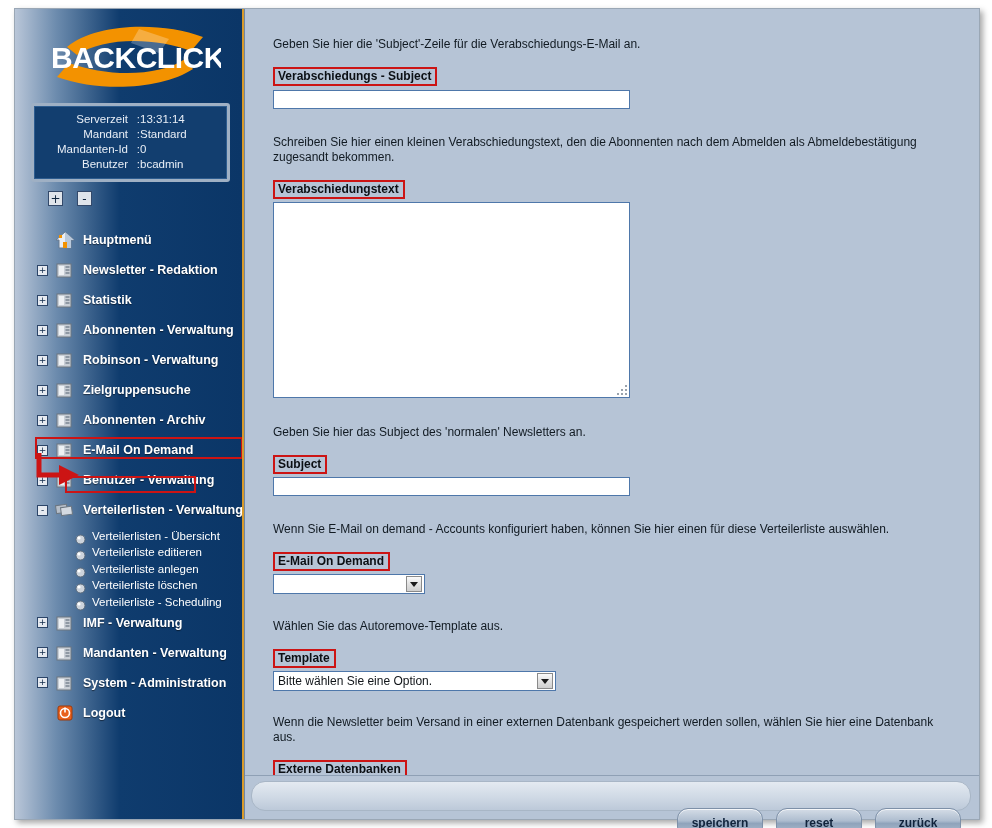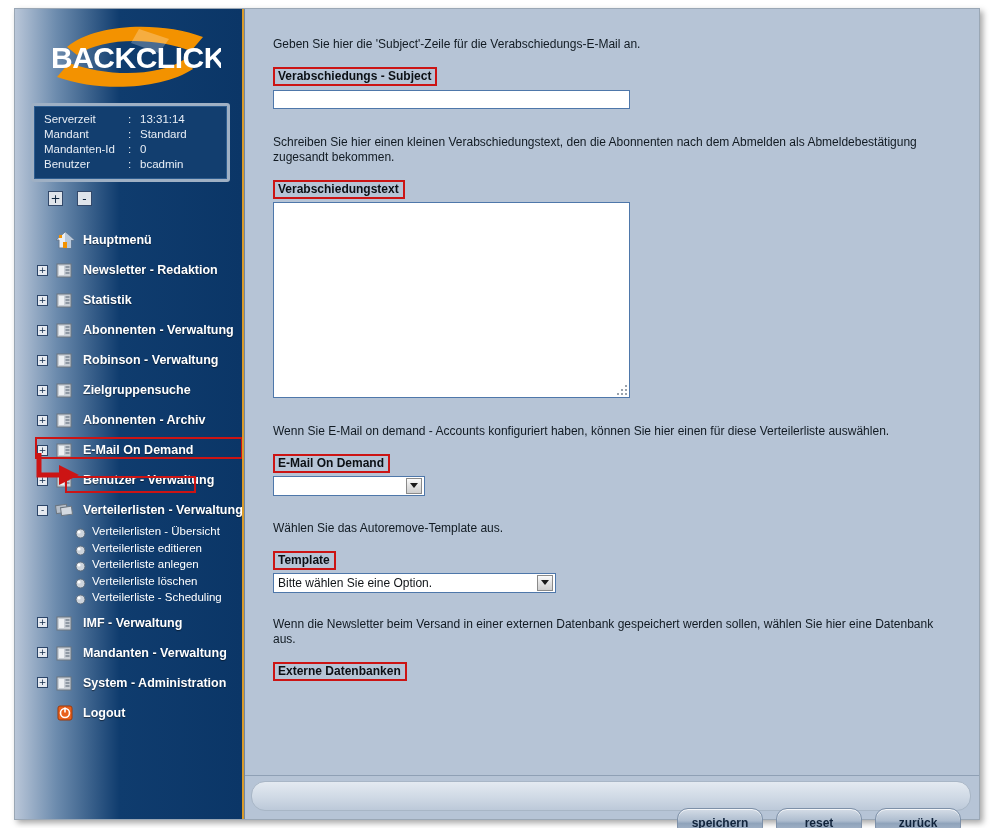--- a/index.html
+++ b/index.html
@@ -40,20 +40,21 @@
   #logo-svg { position: absolute; left: 28px; top: 4px; }
 
   
   #serverbox {
     margin: 4px 12px 0 16px;
     background: #123e6f;
     border: 3px solid #9fb0c4;
     border-radius: 3px;
     padding: 6px 8px 7px 10px;
     box-shadow: inset 0 0 0 1px #2d5c8f;
+    text-align: right;
   }
   .sb-row {
     display: flex;
     font-size: 11.5px;
     color: #e8eef6;
     line-height: 15px;
     white-space: nowrap;
   }
   .sb-key { width: 84px; }
   .sb-colon { width: 12px; }
@@ -103,21 +104,21 @@
     color: #ffffff;
     font-size: 12.5px;
     font-weight: bold;
     white-space: nowrap;
     text-shadow: 0 1px 1px rgba(0,0,0,0.5);
   }
 
   
   .subitem {
     display: flex;
-    align-items: flex-start;
+    align-items: flex-end;
     height: 16.5px;
     padding-left: 60px;
     cursor: pointer;
     position: relative;
   }
   .subbullet { width: 11px; height: 11px; margin-right: 6px; flex: 0 0 11px; }
   .sublabel {
     color: #ffffff;
     font-size: 11.5px;
     white-space: nowrap;
@@ -591,20 +592,29 @@
             <i style="right:0;bottom:0;"></i>
               <i style="right:4px;bottom:0;"></i>
               <i style="right:8px;bottom:0;"></i>
             <i style="right:0;bottom:4px;"></i>
               <i style="right:4px;bottom:4px;"></i>
             <i style="right:0;bottom:8px;"></i>
           </span>
         </div>
       </div>
 
+      <div class="fieldblock" style="margin-top:27px;">
+        <p class="desc">Geben Sie hier das Subject des 'normalen' Newsletters an.</p>
+        <div class="flabel-wrap">
+          <span class="flabel">Subject</span>
+        </div>
+        <div>
+          <input class="txt" type="text" value="" style="">
+        </div>
+      </div>
 
       <div class="fieldblock" style="margin-top:26px;">
         <p class="desc">Wenn Sie E-Mail on demand - Accounts konfiguriert haben, können Sie hier einen für diese Verteilerliste auswählen.</p>
         <div class="flabel-wrap">
           <span class="flabel">E-Mail On Demand</span>
         </div>
         <div class="sel w152">
           <span class="val"></span>
           <span class="arrow"></span>
         </div>

